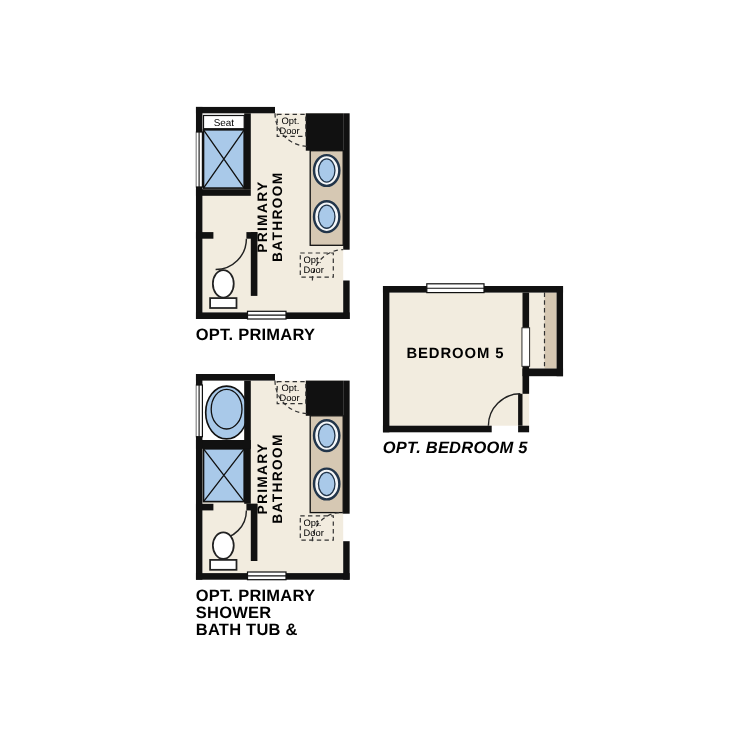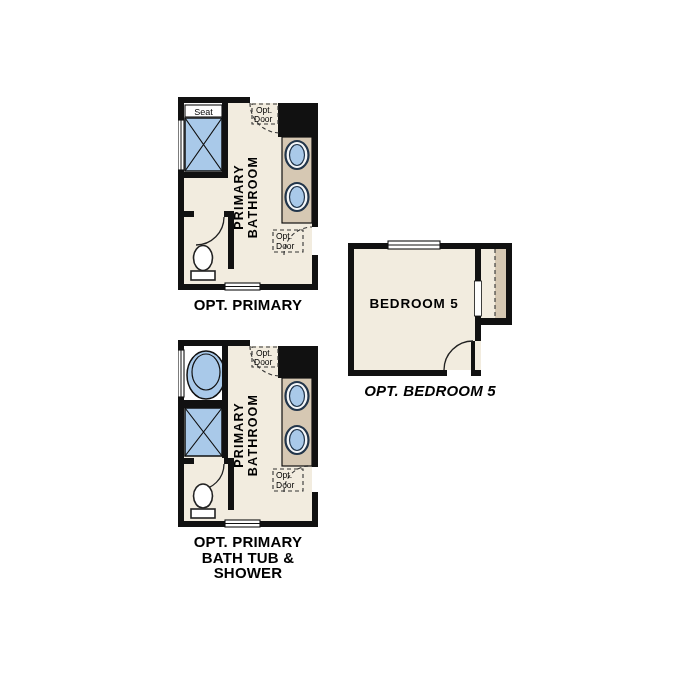--- a/index.html
+++ b/index.html
@@ -8,21 +8,21 @@
   #canvas {
     position: relative;
     width: 687px;
     height: 687px;
     background: var(--background, #fff);
     overflow: hidden;
   }
   .plan-figure { position: absolute; }
   .caption {
     margin-top: 4px;
-    text-align: center;
+    text-align: left;
     font-weight: bold;
     font-size: 15px;
     line-height: 15.5px;
     letter-spacing: 0.2px;
     color: var(--text, #000);
     white-space: nowrap;
   }
   .caption span { display: block; }
   svg { display: block; }
   svg text { font-family: "Liberation Sans", sans-serif; fill: var(--text, #000); }
@@ -156,26 +156,26 @@
       <path class="opt-dash" d="M 106,152 A 26 26 0 0 1 134,126"></path>
       <text class="opt-label" x="98" y="138">Opt.</text>
       <text class="opt-label" x="98" y="147.5">Door</text>
 
       <text class="room-label" transform="translate(64.5,95) rotate(-90)" text-anchor="middle">PRIMARY</text>
       <text class="room-label" transform="translate(78.5,95) rotate(-90)" text-anchor="middle">BATHROOM</text>
     </svg>
 
     <div class="caption">
       <span>OPT. PRIMARY</span>
+      <span>SHOWER</span>
       <span>BATH TUB &amp;</span>
-      <span>SHOWER</span>
     </div>
   </div>
 
-  <div class="plan-figure" style="left:348px; top:240px; width:164px;">
+  <div class="plan-figure" style="left:348px; top:257px; width:164px;">
     <svg width="164" height="138" viewBox="0 0 164 138">
 
       <rect class="floor" x="6" y="9" width="127" height="121"></rect>
       <rect class="floor" x="133" y="9" width="25" height="69"></rect>
       <rect class="counter" style="stroke:none" x="147" y="9" width="11" height="69"></rect>
       <line class="opt-dash" x1="147" y1="9" x2="147" y2="78"></line>
 
       <rect class="wall" x="0" y="3" width="164" height="6"></rect>
       <rect class="wall" x="0" y="3" width="6" height="133"></rect>
       <rect class="wall" x="0" y="130" width="99" height="6"></rect>

